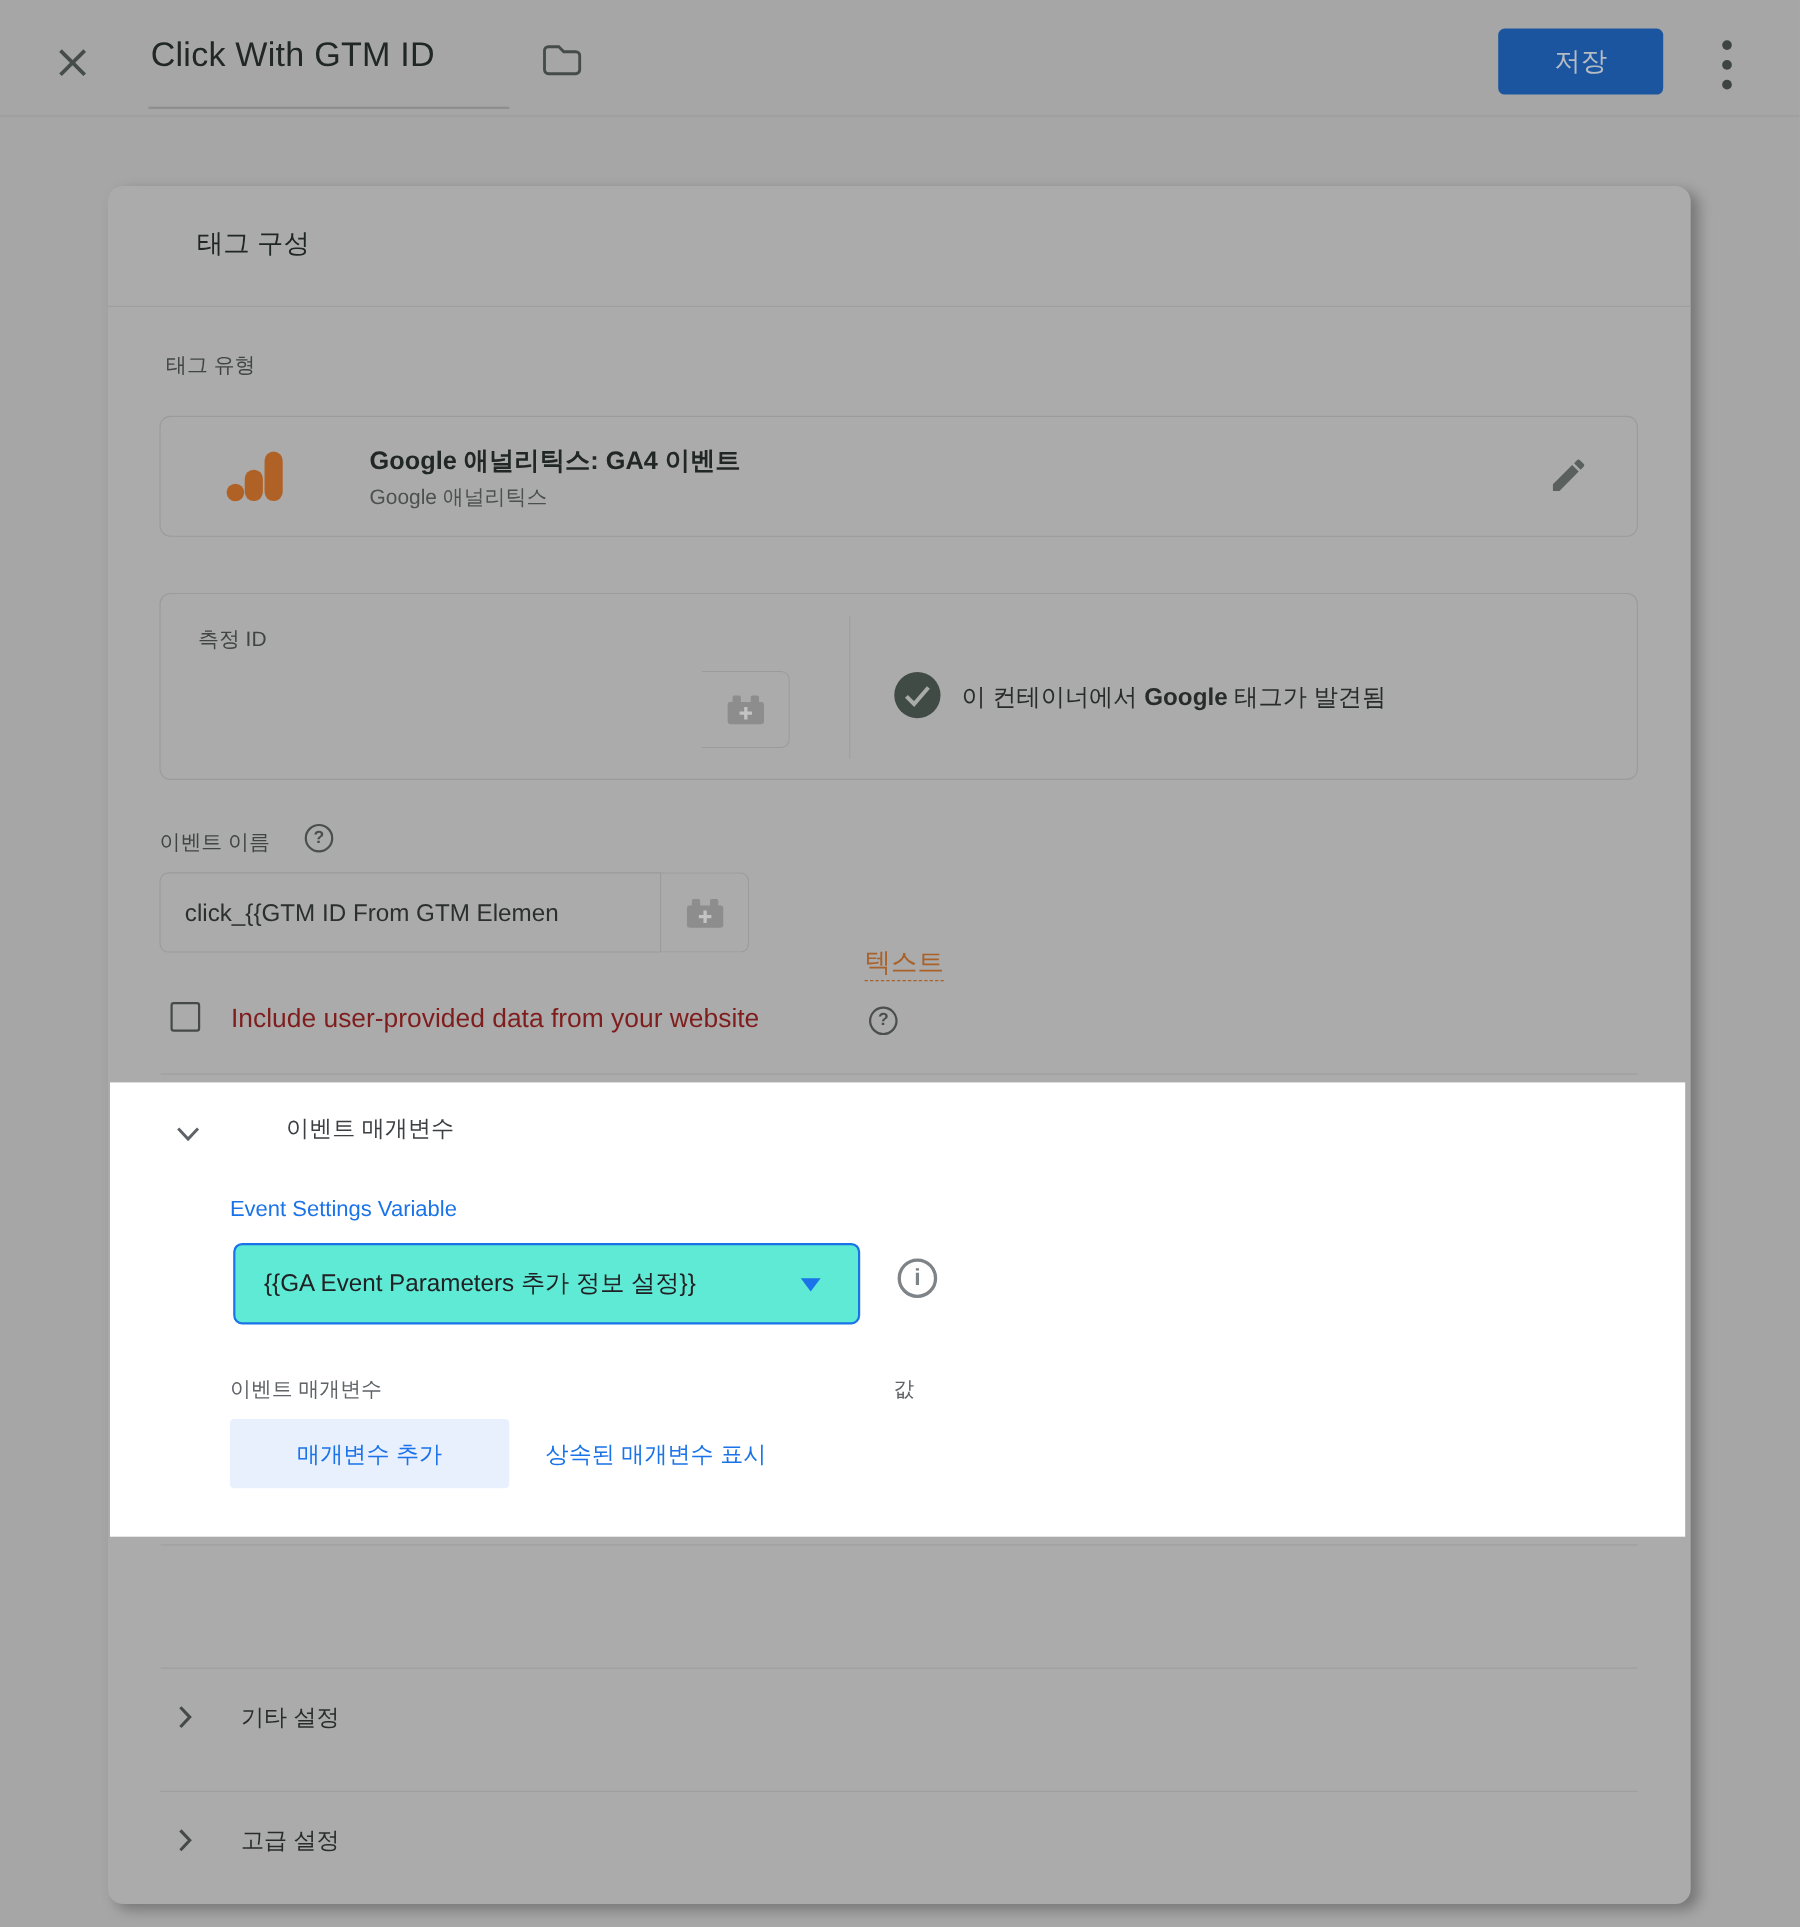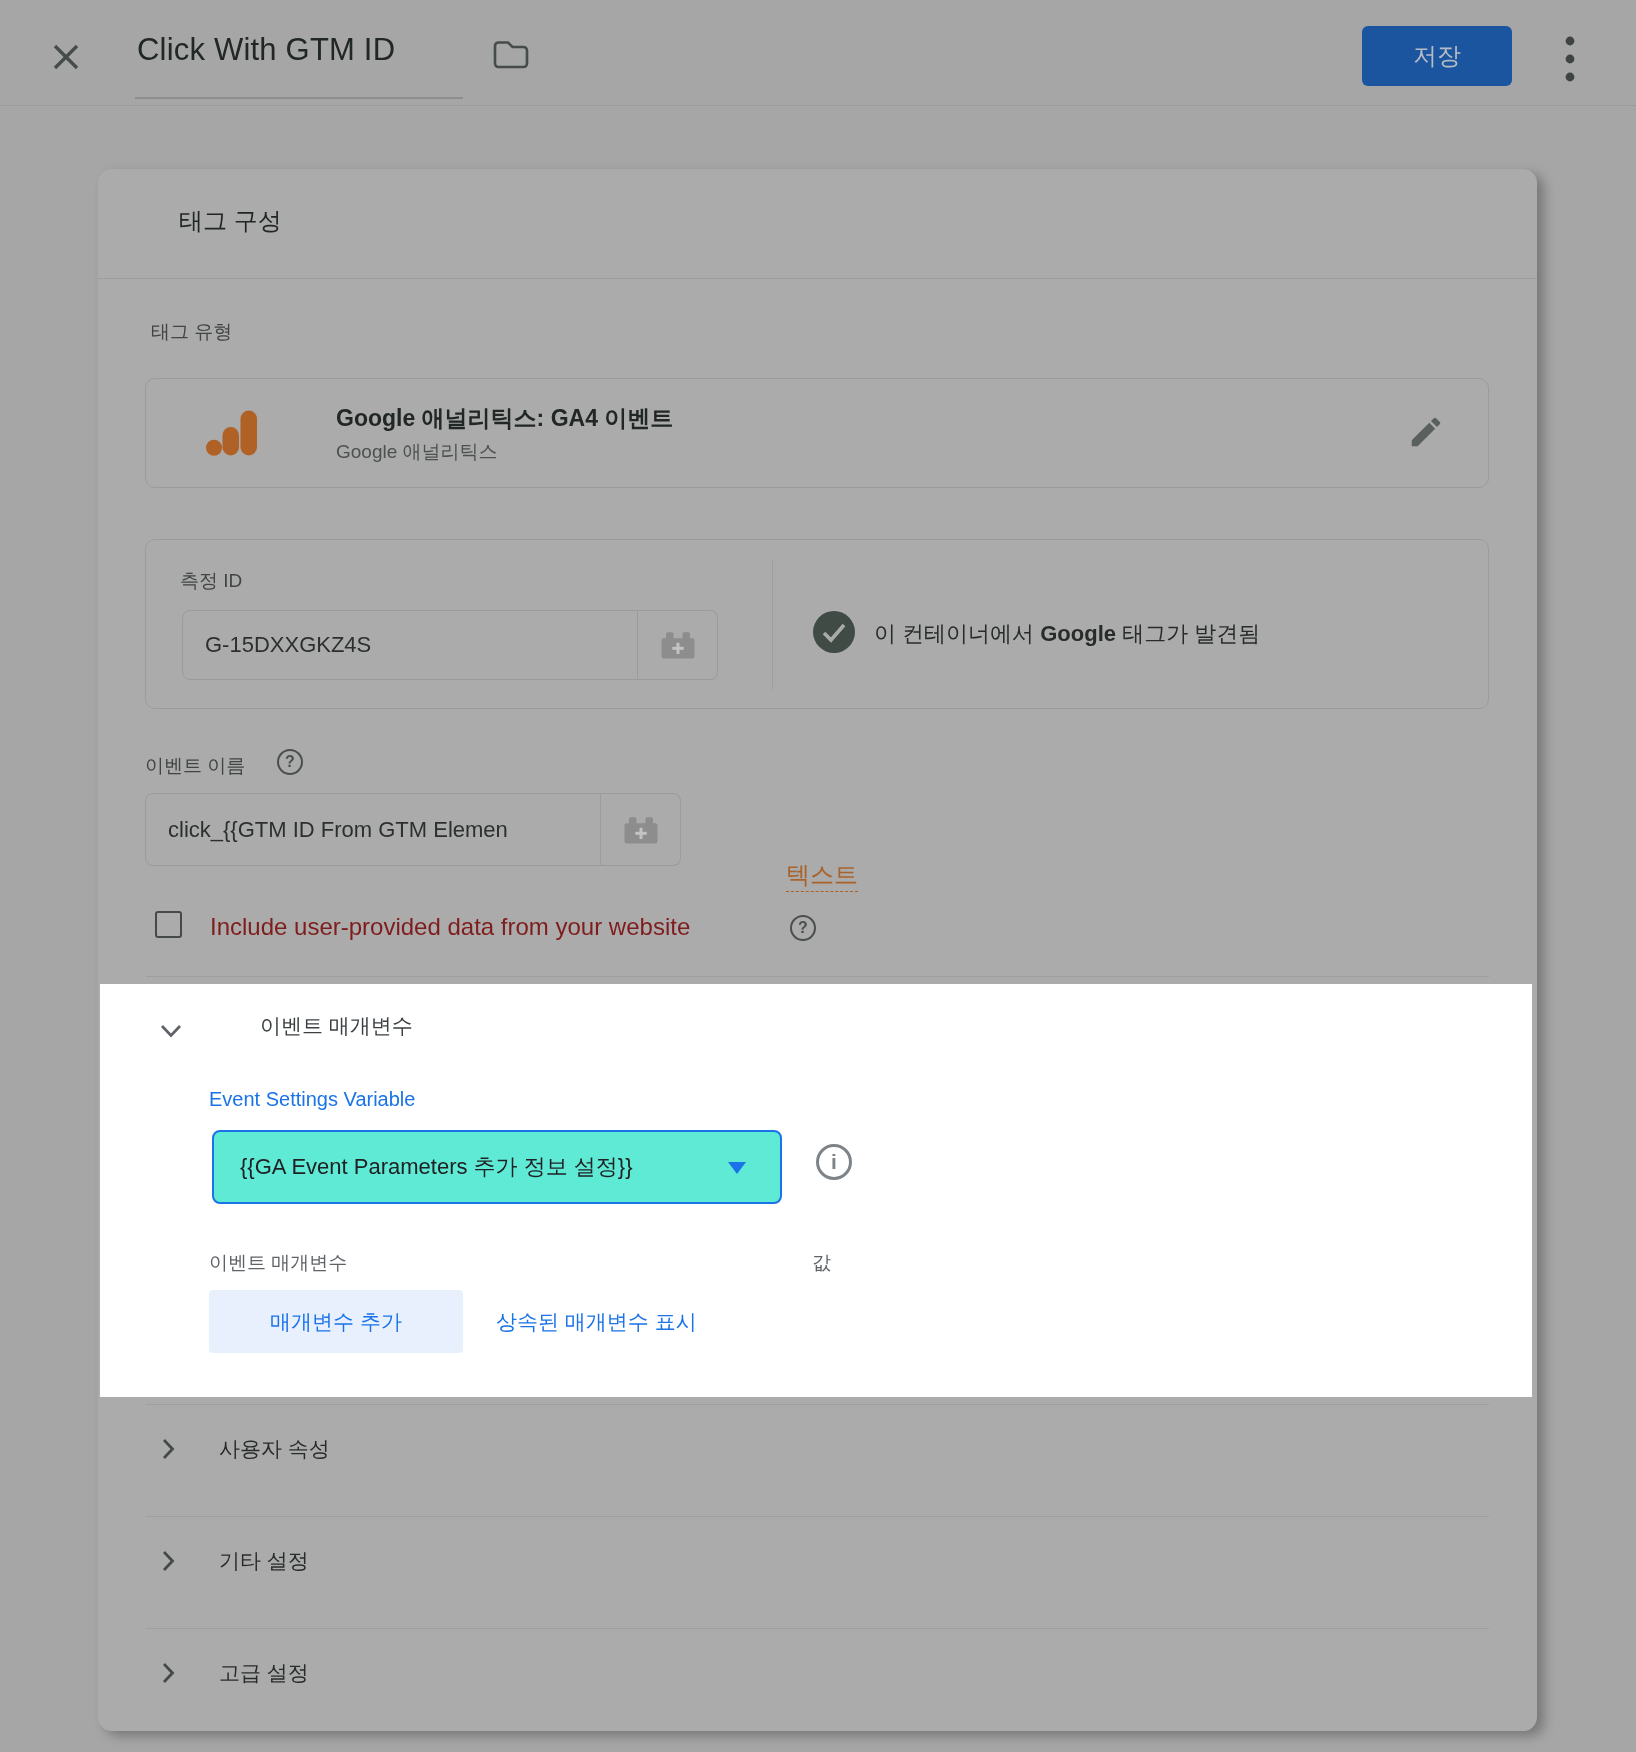--- a/index.html
+++ b/index.html
@@ -98,21 +98,20 @@
     <div class="abs card-vendor">Google 애널리틱스</div>
     <button class="abs iconbtn" style="right:40px;top:32px;width:44px;height:44px;">
       <svg width="38" height="38" viewBox="0 0 24 24">
         <path d="M3 17.25V21h3.75L17.81 9.94l-3.75-3.75L3 17.25zM20.71 7.04a1 1 0 0 0 0-1.41l-2.34-2.34a1 1 0 0 0-1.41 0l-1.83 1.83 3.75 3.75 1.83-1.83z" fill="#5a605e"></path>
       </svg>
     </button>
   </div>
 
   <div class="abs group">
     <div class="abs label" style="left:34px;top:28px;">측정 ID</div>
-    <input class="abs inputbox" style="left: 36px; top: 70px; width: 456px; height: 70px;" readonly="" value="G-15DXXGKZ4S">
     <button class="abs brickbtn" style="left:492px;top:70px;width:80px;height:70px;">
       <svg width="36" height="30" viewBox="0 0 24 20">
         <rect x="4" y="1.5" width="5" height="5" rx="1" fill="#8d8d8d"></rect>
         <rect x="15" y="1.5" width="5" height="5" rx="1" fill="#8d8d8d"></rect>
         <rect x="1" y="5.5" width="22" height="13.5" rx="1.5" fill="#8d8d8d"></rect>
         <line x1="12" y1="8.5" x2="12" y2="16" stroke="#c3c3c3" stroke-width="2"></line>
         <line x1="8.2" y1="12.2" x2="15.8" y2="12.2" stroke="#c3c3c3" stroke-width="2"></line>
       </svg>
     </button>
     <div class="abs" style="left:626px;top:20px;width:1px;height:130px;background:var(--divider);"></div>
@@ -138,26 +137,20 @@
   <span class="abs text-link" style="left:688px;top:690px;">텍스트</span>
 
   <div class="abs checkboxsq" style="left:57px;top:742px;"></div>
   <div class="abs cb-label" style="left:112px;top:744px;">Include user-provided data from your website</div>
   <button class="abs helpcircle" style="left:692px;top:746px;">?</button>
 
   <div class="abs hdiv" style="left:48px;top:807px;width:1343px;"></div>
 
   <div class="abs hdiv rowdiv" style="top:1235px;"></div>
 
-  <div class="abs crow" style="top:1236px;">
-    <svg class="abs" style="left:16px;top:33px;" width="13" height="22" viewBox="0 0 13 22">
-      <polyline points="2,2 10.5,11 2,20" fill="none" stroke="#454a49" stroke-width="2.8"></polyline>
-    </svg>
-    <div class="abs crow-label">사용자 속성</div>
-  </div>
   <div class="abs hdiv rowdiv" style="top:1347px;"></div>
 
   <div class="abs crow" style="top:1348px;">
     <svg class="abs" style="left:16px;top:33px;" width="13" height="22" viewBox="0 0 13 22">
       <polyline points="2,2 10.5,11 2,20" fill="none" stroke="#454a49" stroke-width="2.8"></polyline>
     </svg>
     <div class="abs crow-label">기타 설정</div>
   </div>
   <div class="abs hdiv rowdiv" style="top:1459px;"></div>
 

